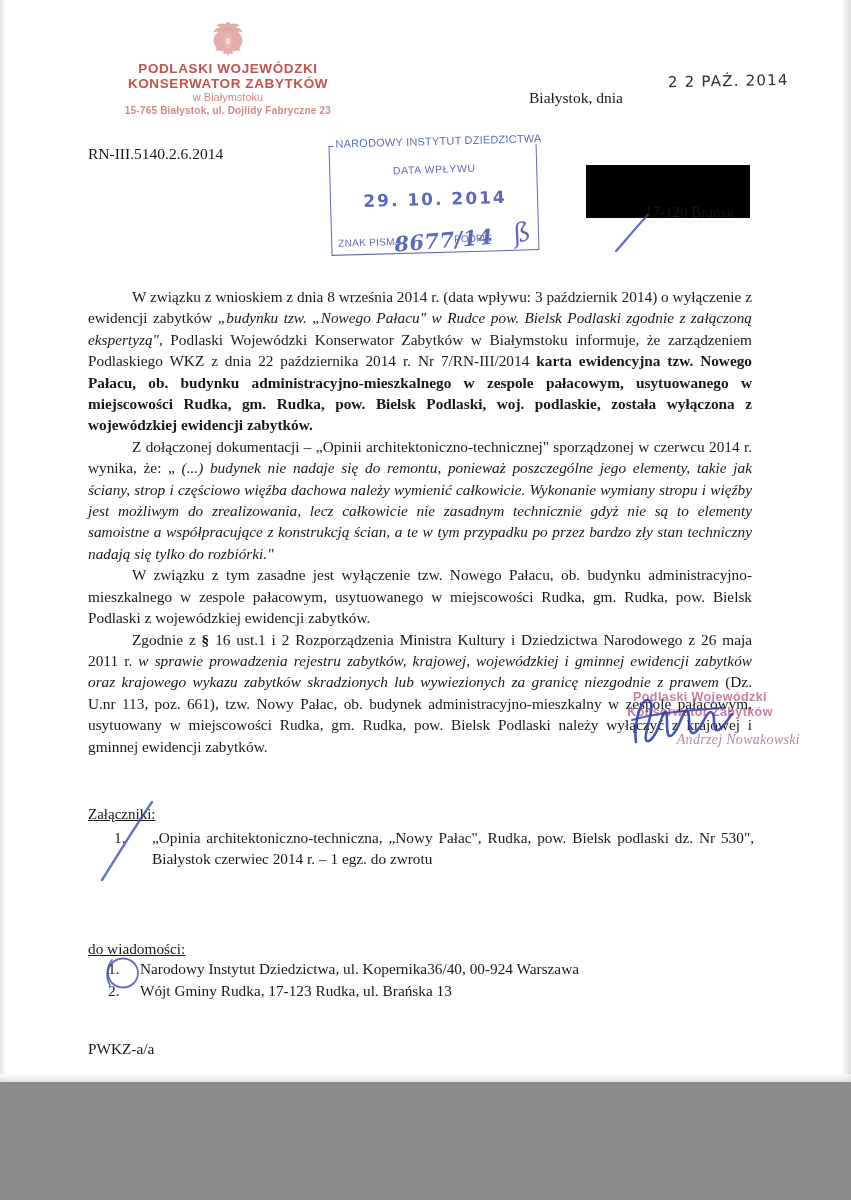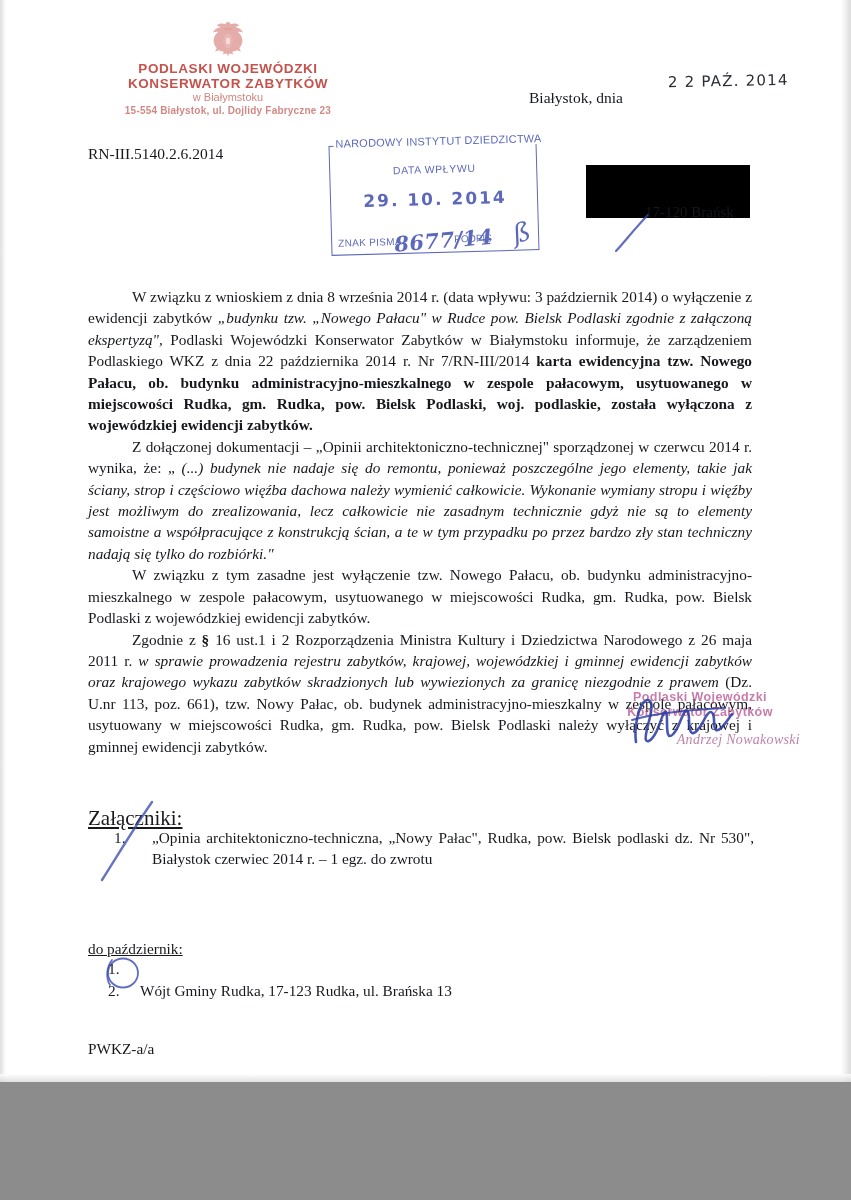--- a/index.html
+++ b/index.html
@@ -218,21 +218,21 @@
     position: absolute;
     left: 28px; top: 4px;
     width: 130px; height: 54px;
     pointer-events: none;
   }
 
   
   .attach-head {
     position: absolute;
     left: 88px; top: 806px;
-    font-size: 21px;
+    font-size: 15px;
     text-decoration: underline;
   }
   .attach-list {
     position: absolute;
     left: 114px; top: 827px;
     width: 640px;
     font-size: 15.3px;
     line-height: 21.4px;
   }
   .attach-list .row { display: flex; }
@@ -294,21 +294,21 @@
         </g>
         <g fill="#c8504a" opacity="0.55">
           <path d="M23 15 c-2.4 0-4.4 2.5-4.4 6 c0 3.6 2 6 4.4 6 c2.4 0 4.4-2.4 4.4-6 c0-3.5-2-6-4.4-6 z M23 17.2 c1.3 0 2.3 1.7 2.3 3.8 c0 2.2-1 3.8-2.3 3.8 c-1.3 0-2.3-1.6-2.3-3.8 c0-2.1 1-3.8 2.3-3.8 z"></path>
           <path d="M19 8.8 c2.6-1.1 5.4-1.1 8 0 l-.7 1.5 c-2.2-.9-4.4-.9-6.6 0 z"></path>
         </g>
       </svg>
     </div>
     <div class="lh-l1">PODLASKI WOJEWÓDZKI</div>
     <div class="lh-l2">KONSERWATOR ZABYTKÓW</div>
     <div class="lh-l3">w Białymstoku</div>
-    <div class="lh-l4">15-554 Białystok, ul. Dojlidy Fabryczne 23</div>
+    <div class="lh-l4">15-765 Białystok, ul. Dojlidy Fabryczne 23</div>
   </div>
 
   <div class="city-date">Białystok, dnia</div>
   <div class="date-stamp">2 2 PAŹ. 2014</div>
 
   <div class="ref-no">RN-III.5140.2.6.2014</div>
 
   <div class="in-stamp">
     <div class="st-title">NARODOWY INSTYTUT DZIEDZICTWA</div>
     <div class="st-sub">DATA WPŁYWU</div>
@@ -352,30 +352,31 @@
       <path d="M2 80 C16 58 34 28 52 2" stroke="#3b4bb0" stroke-width="2.4" fill="none" stroke-linecap="round" opacity="0.78"></path>
     </svg>
   </div>
   <div class="attach-list">
     <div class="row">
       <span class="num">1.</span>
       <span class="txt">„Opinia architektoniczno-techniczna, „Nowy Pałac", Rudka, pow. Bielsk podlaski dz. Nr 530", Białystok czerwiec 2014 r. – 1 egz. do zwrotu</span>
     </div>
   </div>
 
-  <div class="cc-head">do październik:</div>
+  <div class="cc-head">do wiadomości:</div>
   <div class="cc-circle">
     <svg viewBox="0 0 38 36" width="38" height="36">
       <ellipse cx="19" cy="18" rx="15" ry="14.5" stroke="#3b4bb0" stroke-width="1.8" fill="none" opacity="0.8"></ellipse>
       <path d="M6 30 C2 24 2 12 8 5" stroke="#3b4bb0" stroke-width="1.8" fill="none" opacity="0.8" stroke-linecap="round"></path>
     </svg>
   </div>
   <div class="cc-list">
     <div class="row">
       <span class="num">1.</span>
+      <span class="txt">Narodowy Instytut Dziedzictwa, ul. Kopernika36/40,  00-924 Warszawa</span>
     </div>
     <div class="row">
       <span class="num">2.</span>
       <span class="txt">Wójt Gminy Rudka, 17-123 Rudka, ul. Brańska 13</span>
     </div>
   </div>
 
   <div class="footer-code">PWKZ-a/a</div>
 
 </div>

